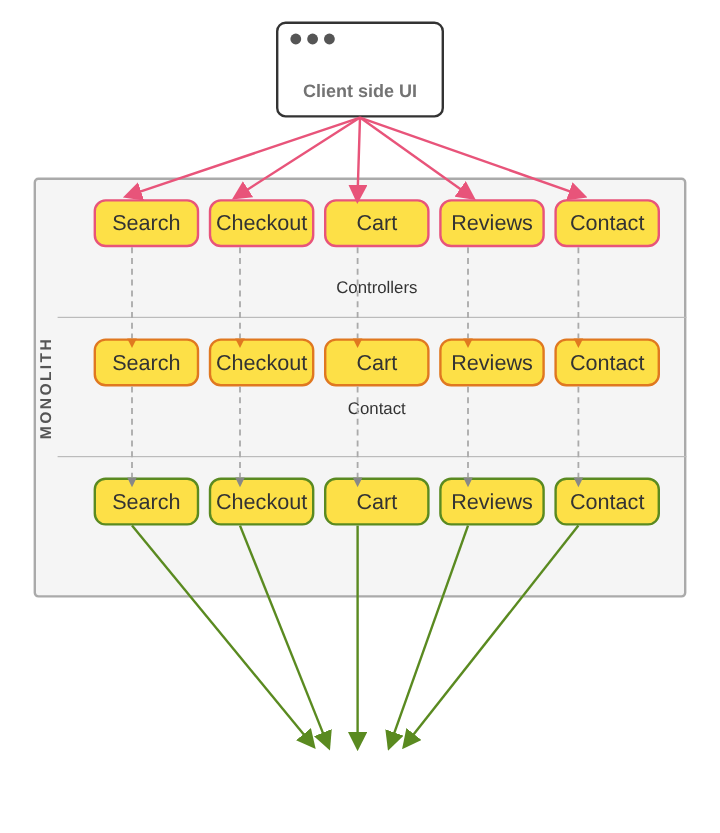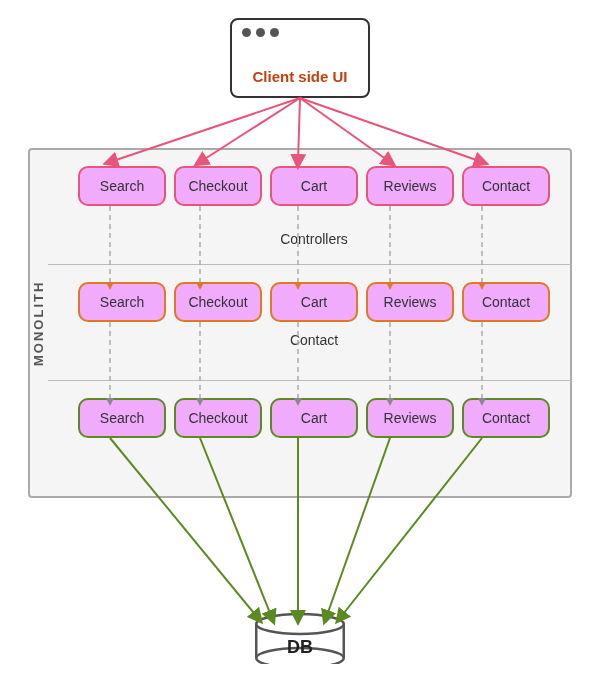--- a/index.html
+++ b/index.html
@@ -50,21 +50,21 @@
     .dot {
       width: 9px;
       height: 9px;
       border-radius: 50%;
       background: #555;
     }
 
     .client-ui-label {
       font-size: 15px;
       font-weight: bold;
-      color: #c2410c;
+      color: #737373;
       text-align: center;
       line-height: 1.2;
     }
 
     
     .monolith-box {
       position: absolute;
       top: 148px;
       left: 28px;
       width: 544px;
@@ -117,23 +117,23 @@
     .services-row { top: 282px; }
     .daos-row { top: 398px; }
 
     .component-box {
       width: 88px;
       height: 40px;
       border-radius: 10px;
       display: flex;
       align-items: center;
       justify-content: center;
-      font-size: 14px;
+      font-size: 18px;
       font-weight: 500;
-      background: #f0abfc;
+      background: #fde047;
     }
 
     .ctrl { border: 2px solid #e8547a; color: #333; }
     .svc  { border: 2px solid #e07820; color: #333; }
     .dao  { border: 2px solid #5a8a20; color: #333; }
 
     
     .layer-label {
       position: absolute;
       font-size: 14px;
@@ -210,34 +210,20 @@
   <div class="layer-label label-services">Contact</div>
 
   <div class="component-row daos-row">
     <div class="component-box dao">Search</div>
     <div class="component-box dao">Checkout</div>
     <div class="component-box dao">Cart</div>
     <div class="component-box dao">Reviews</div>
     <div class="component-box dao">Contact</div>
   </div>
 
-  <div class="db-box">
-    <svg width="90" height="60" viewBox="0 0 90 60">
-
-      <rect x="1.25" y="20" width="87.5" height="34" fill="white" stroke="none"></rect>
-      <line x1="1.25" y1="20" x2="1.25" y2="54" stroke="#555" stroke-width="2.5"></line>
-      <line x1="88.75" y1="20" x2="88.75" y2="54" stroke="#555" stroke-width="2.5"></line>
-
-      <ellipse cx="45" cy="54" rx="43.75" ry="10" fill="white" stroke="#555" stroke-width="2.5"></ellipse>
-
-      <ellipse cx="45" cy="20" rx="43.75" ry="10" fill="white" stroke="#555" stroke-width="2.5"></ellipse>
-
-      <text x="45" y="44" text-anchor="middle" dominant-baseline="middle" font-size="18" font-weight="bold" fill="#222">DB</text>
-    </svg>
-  </div>
 
   <svg class="arrows-svg" viewBox="0 0 600 694">
     <defs>
 
       <marker id="arrow-pink-down" markerWidth="8" markerHeight="8" refX="4" refY="4" orient="auto">
         <path d="M0,0 L8,4 L0,8 Z" fill="#e8547a"></path>
       </marker>
 
       <marker id="arrow-green-down" markerWidth="8" markerHeight="8" refX="4" refY="4" orient="auto">
         <path d="M0,0 L8,4 L0,8 Z" fill="#5a8a20"></path>

